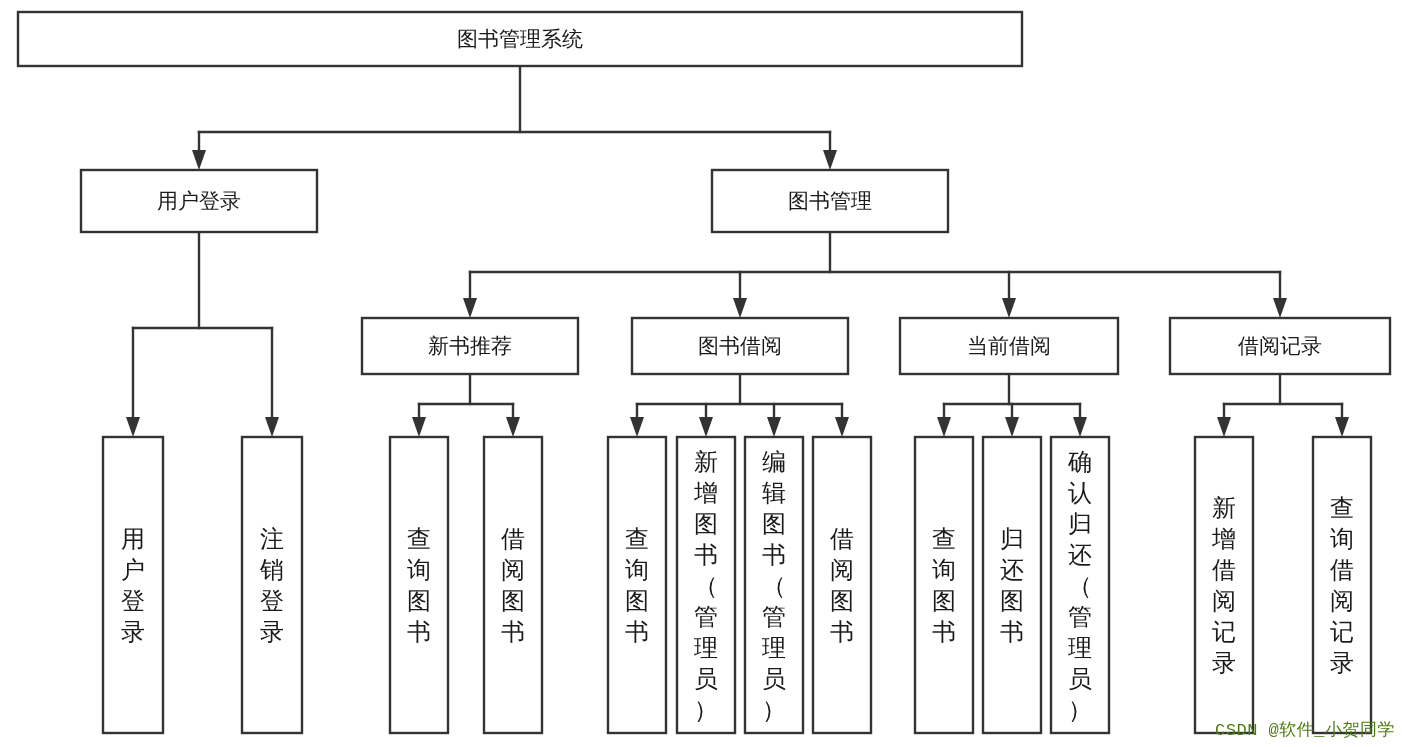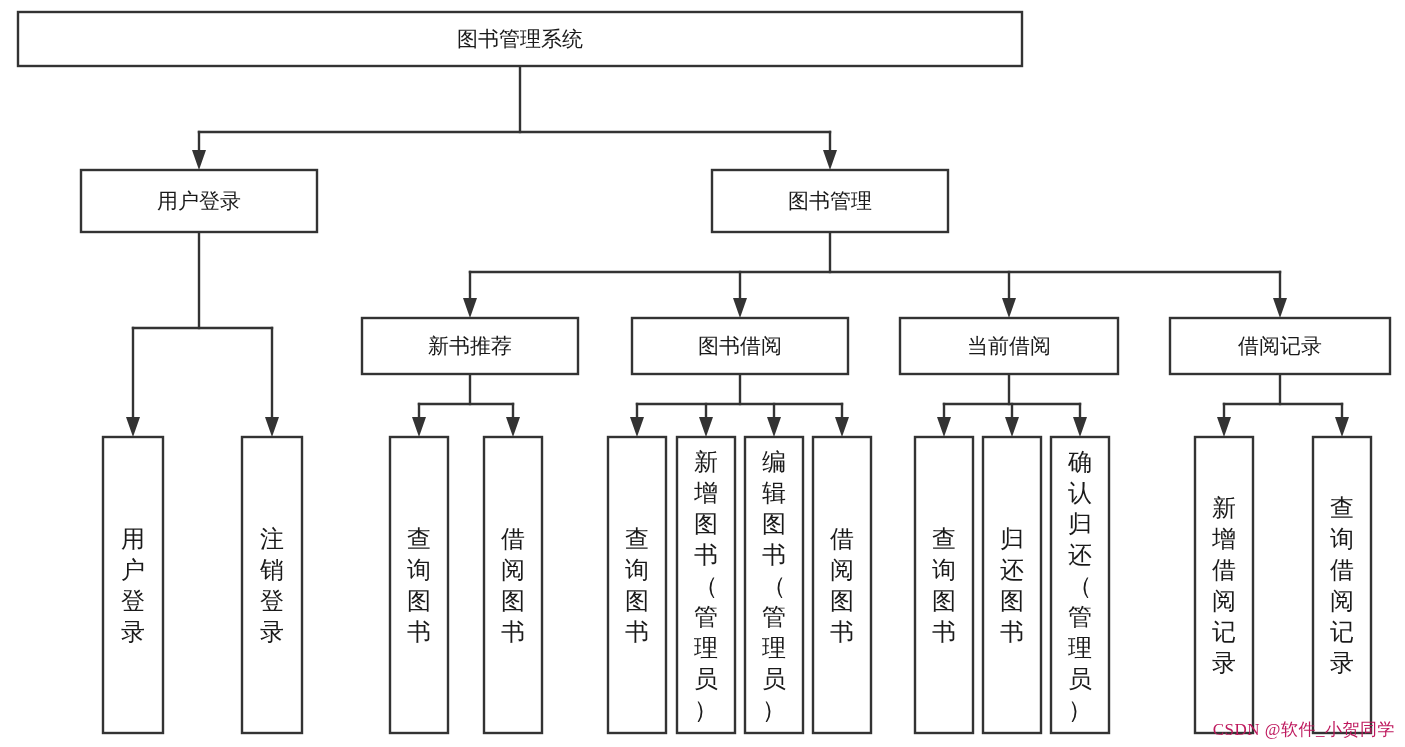--- a/index.html
+++ b/index.html
@@ -52,23 +52,23 @@
   .node-label-v {
     font-family: "Liberation Sans", "DejaVu Sans", sans-serif;
     font-size: 24px;
     fill: #1a1a1a;
     text-anchor: middle;
   }
   .watermark {
     position: absolute;
     right: 10px;
     bottom: 6px;
-    font-family: Liberation Serif, serif;
+    font-family: Liberation Mono, monospace;
     font-size: 17px;
-    color: #be185d;
+    color: #4d7c0f;
     white-space: nowrap;
     letter-spacing: 0.5px;
   }
 </style>
 </head>
 <body>
 
 <div id="diagram-root">
   <svg id="diagram-svg" viewBox="0 0 1405 747">
     <defs></defs>

